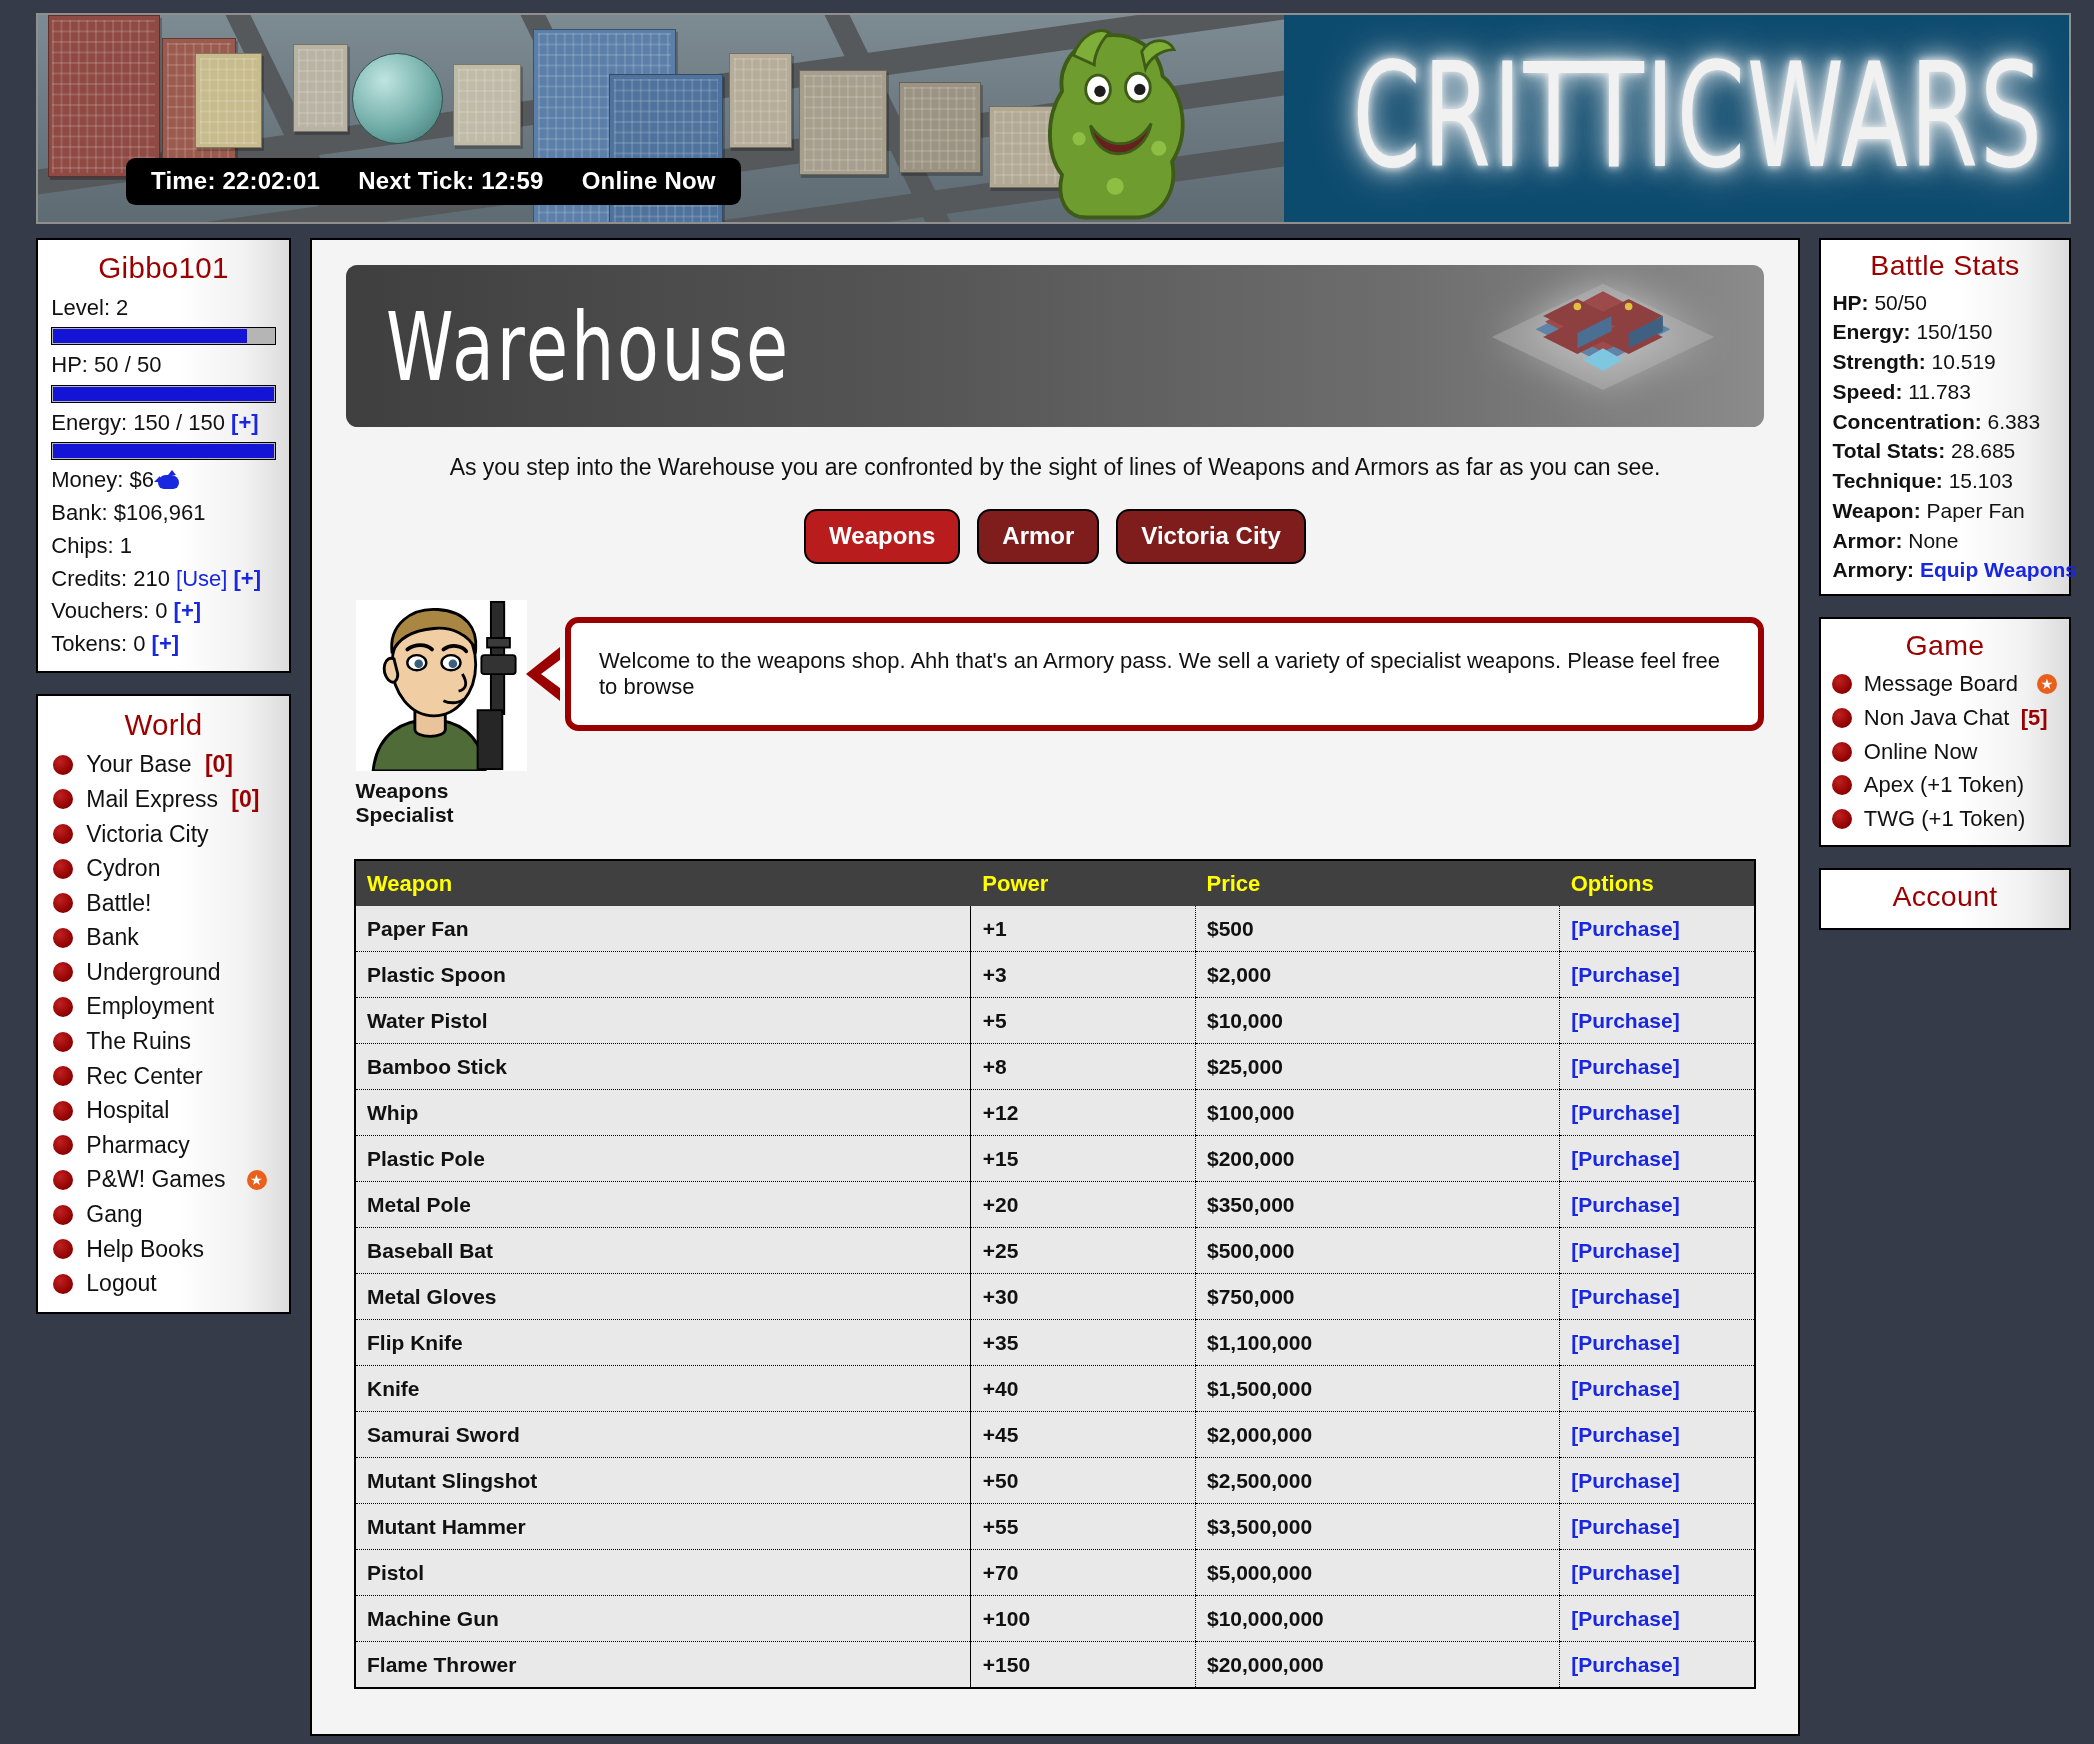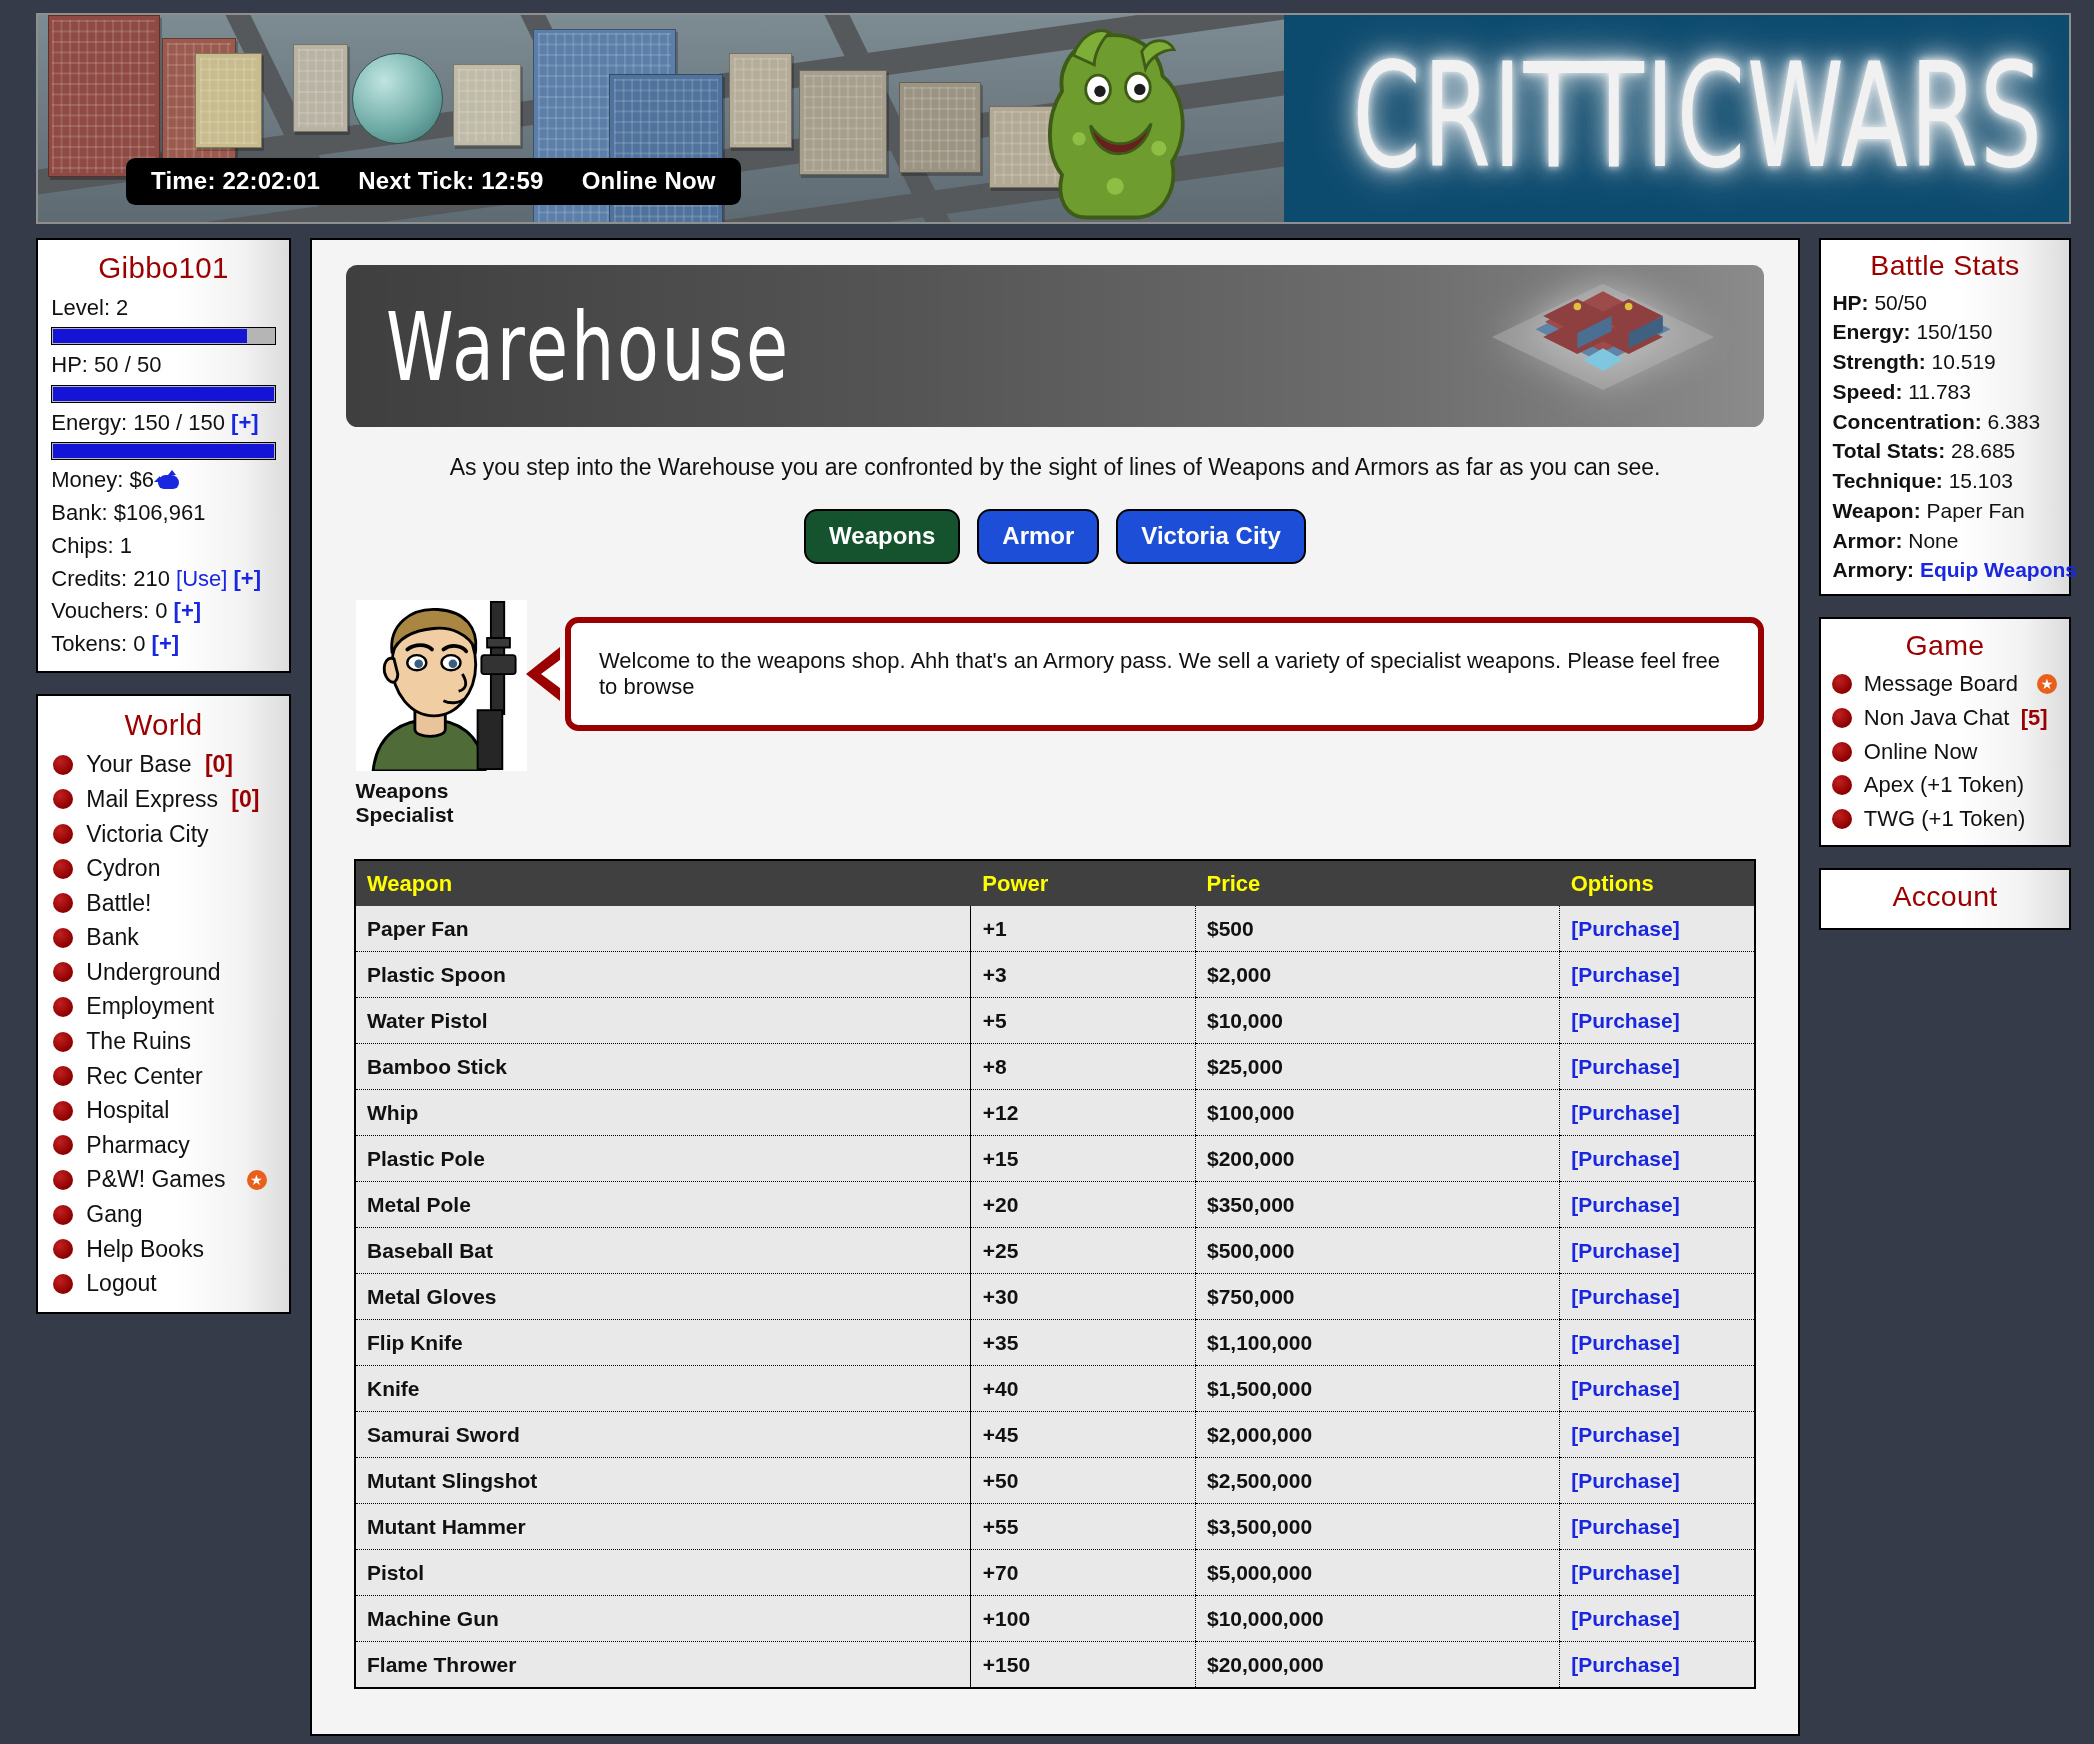--- a/index.html
+++ b/index.html
@@ -203,26 +203,26 @@
     text-align: center;
     font-size: 23px;
     color: #111;
     margin: 27px 0 28.5px 0;
   }
   #tabs { display:flex; justify-content:center; gap: 17px; margin-bottom: 36px; }
   .tab-btn {
     border-radius: 13.3px;
     padding: 13.3px 23px;
     font-size: 24px; font-weight: bold; color: #fff;
-    background: #1d4ed8;
+    background: #7f1d1d;
     border: 2.9px solid #000;
     cursor: pointer;
     line-height: 1;
   }
-  .tab-btn.active { background: #14532d; border-color:#000; }
+  .tab-btn.active { background: #b91c1c; border-color:#000; }
 
   
   #npc-row { display:flex; align-items:flex-start; margin-bottom: 32px; }
   #npc-box { width: 171px; flex:0 0 171px; margin-left: 9.5px; }
   #npc-art {
     width: 171px; height: 171px; position: relative; overflow: hidden;
     background: #fff;
   }
   #npc-name { font-size: 21px; font-weight: bold; margin-top: 5.7px; color:#111; }
   #bubble-wrap { flex: 1 1 auto; position: relative; margin-top: 17px; margin-left: 38px; }

